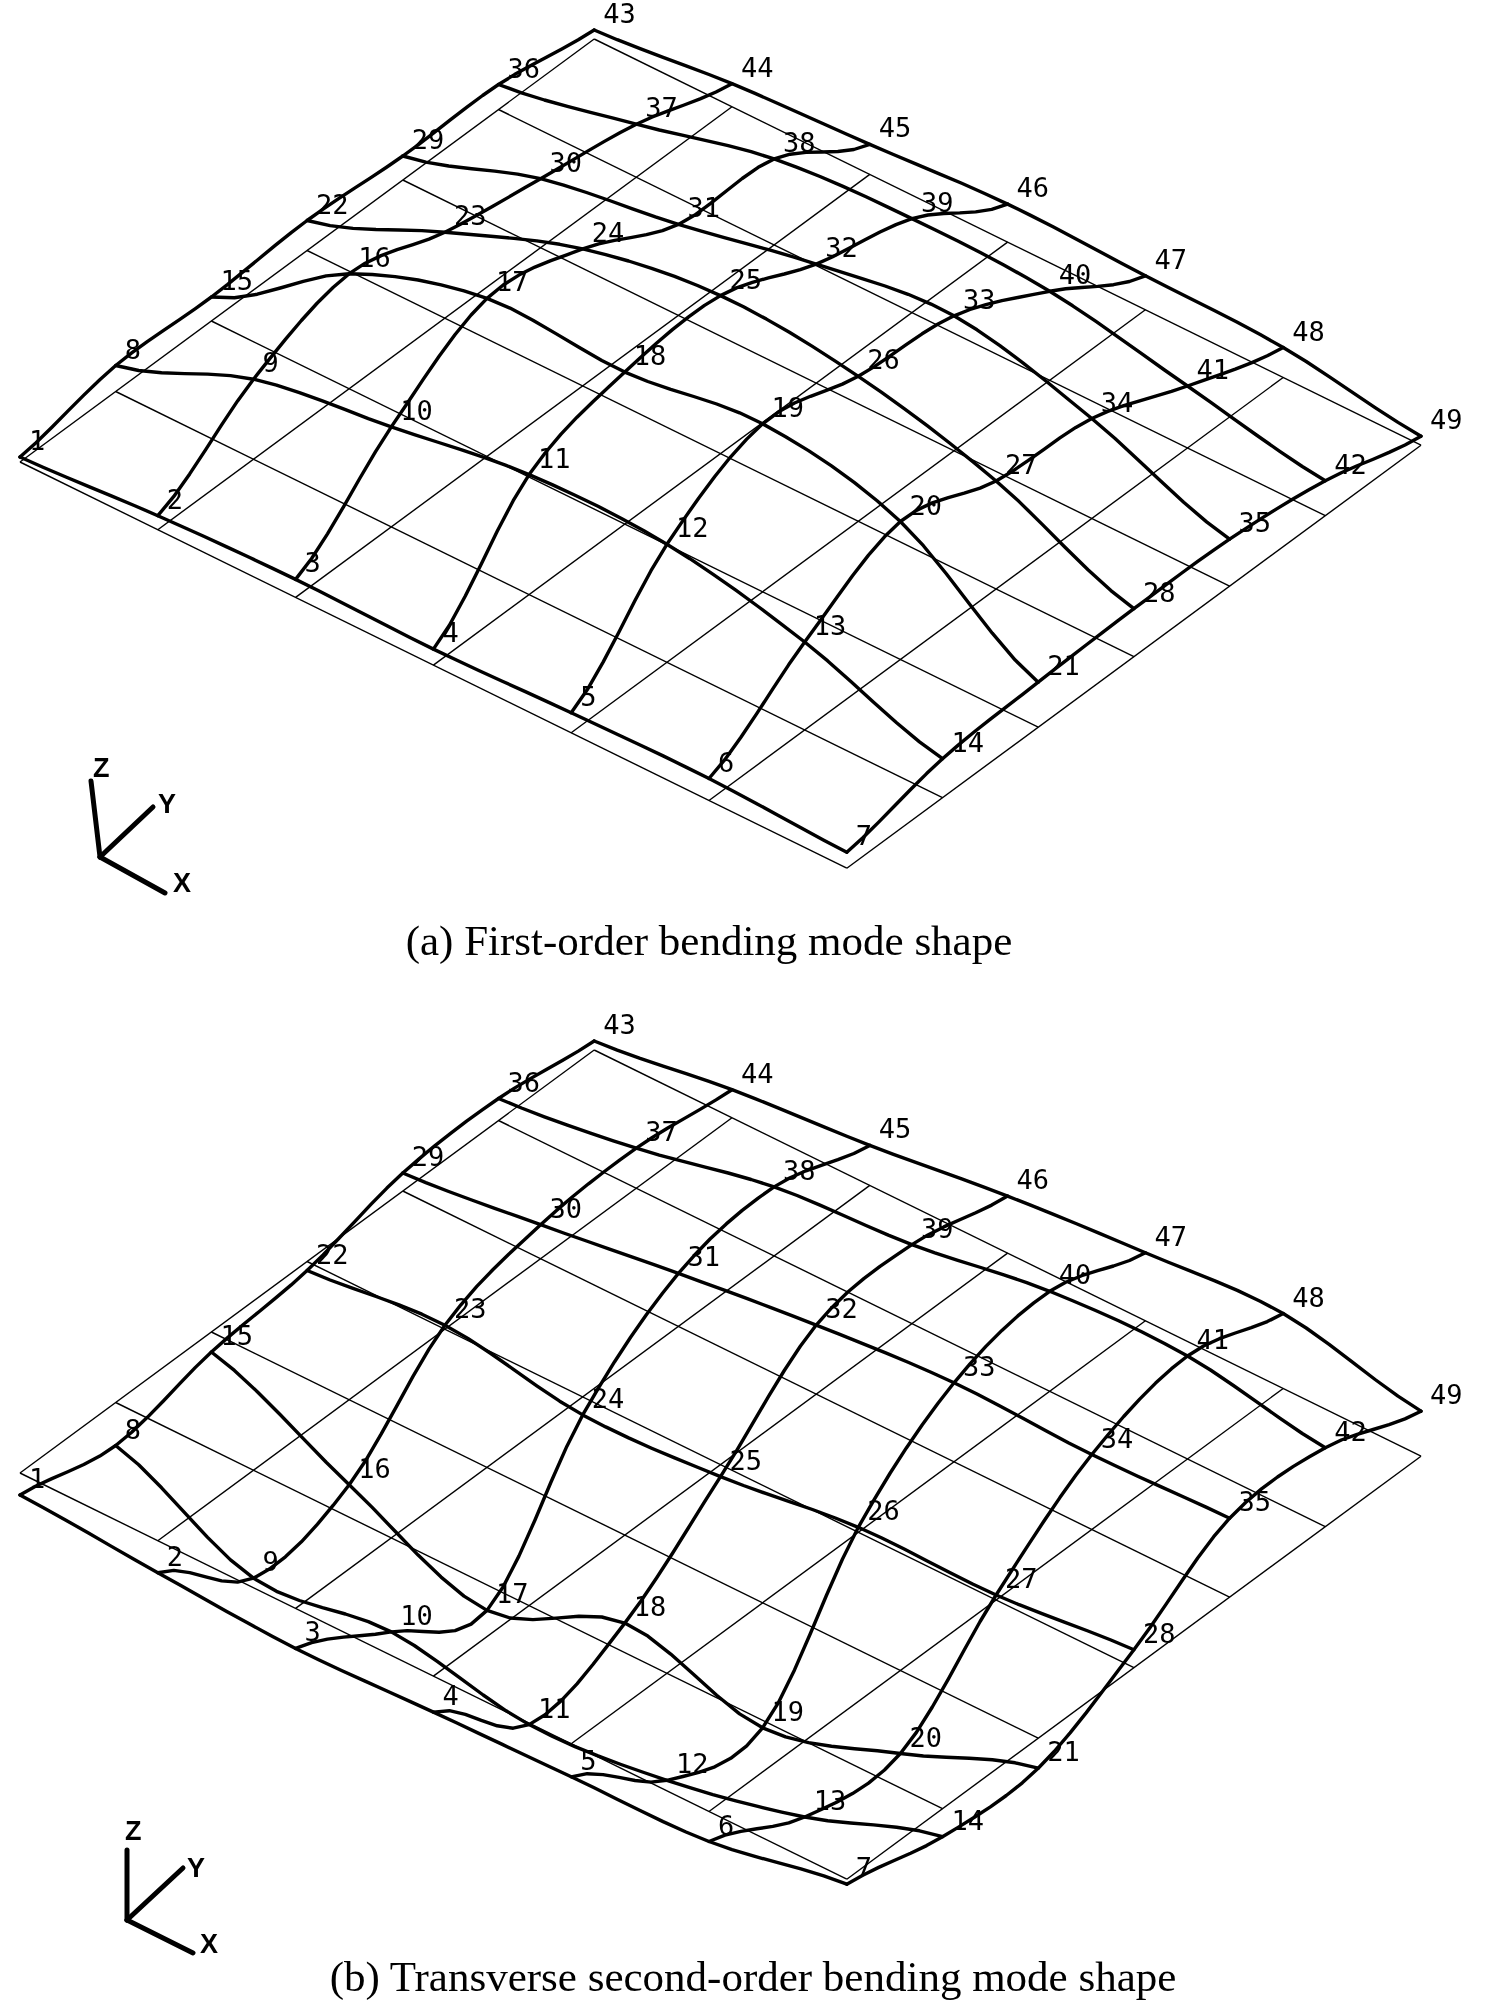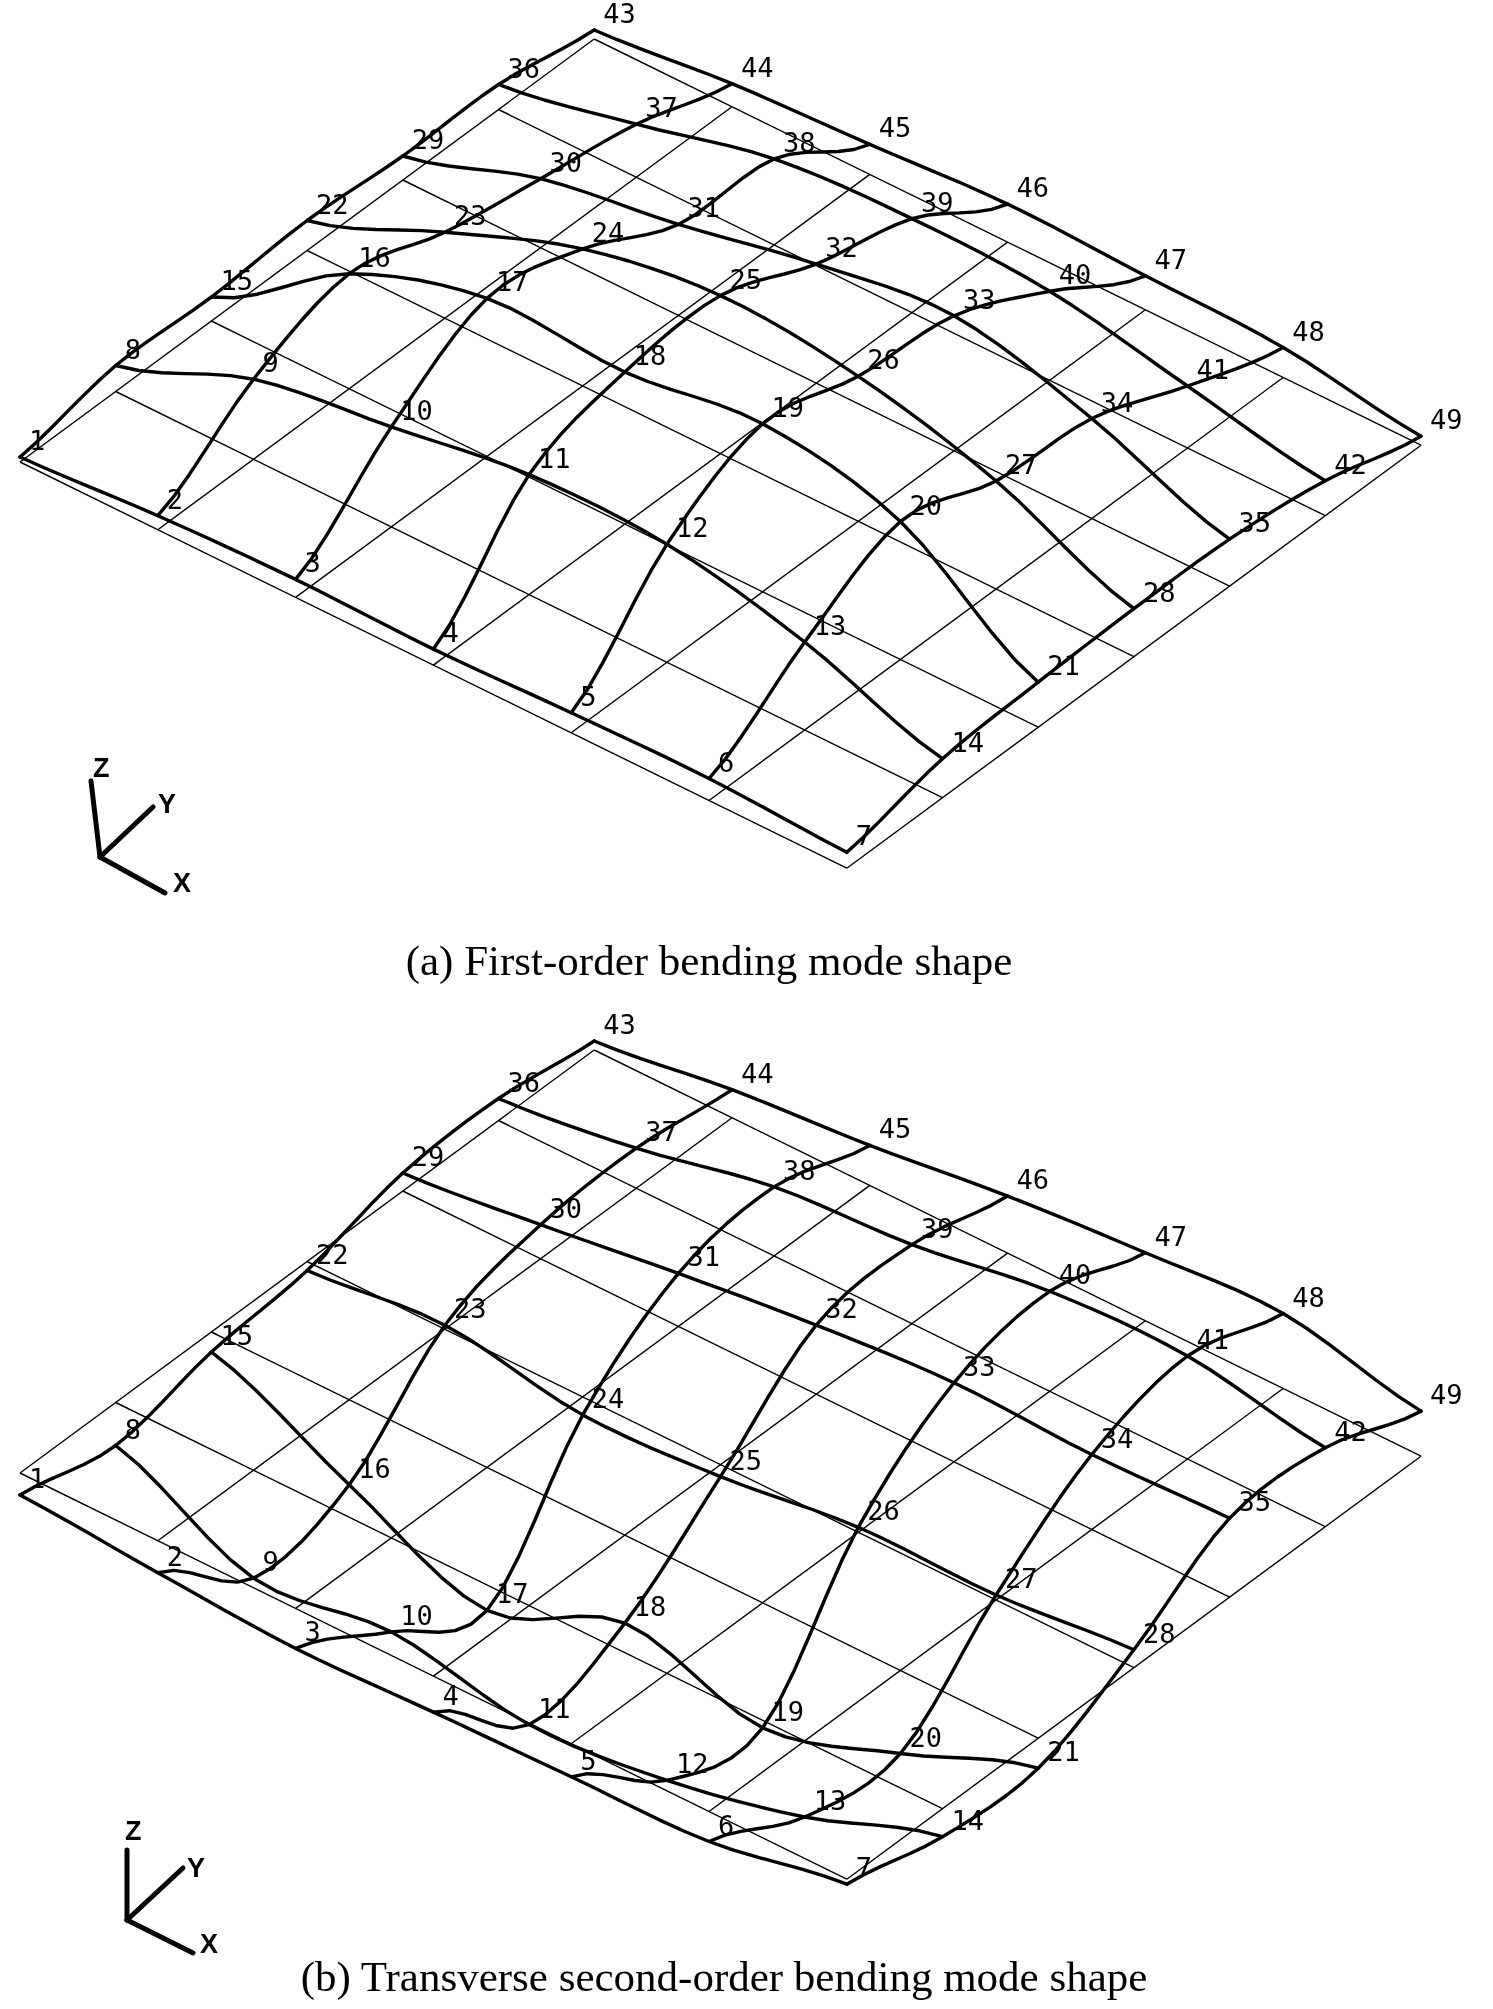--- a/index.html
+++ b/index.html
@@ -6,22 +6,22 @@
   body{
     width:1493px;height:2009px;position:relative;background:#ffffff;
     font-family:"Liberation Serif", serif;overflow:hidden;
   }
   #canvas{position:absolute;left:0;top:0;}
   .caption{
     position:absolute;transform:translateX(-50%);
     font-family:"Liberation Serif", serif;
     font-size:43px;color:#000;white-space:nowrap;letter-spacing:0px;
   }
-  .caption-a{left:709px;top:916px;margin-top:20px;}
-  .caption-b{left:724px;top:1952px;}
+  .caption-a{left:709px;top:916px;}
+  .caption-b{left:753px;top:1952px;}
 </style>
 </head>
 <body>
 
 <svg id="canvas" width="1493" height="2009" viewBox="0 0 1493 2009">
     <g>
       <g stroke="#000000" stroke-width="1.4" fill="none">
         <line x1="20" y1="462" x2="846.8000000000001" y2="868.2"></line>
         <line x1="115.7" y1="391.5" x2="942.5000000000001" y2="797.7"></line>
         <line x1="211.4" y1="321" x2="1038.2" y2="727.2"></line>

